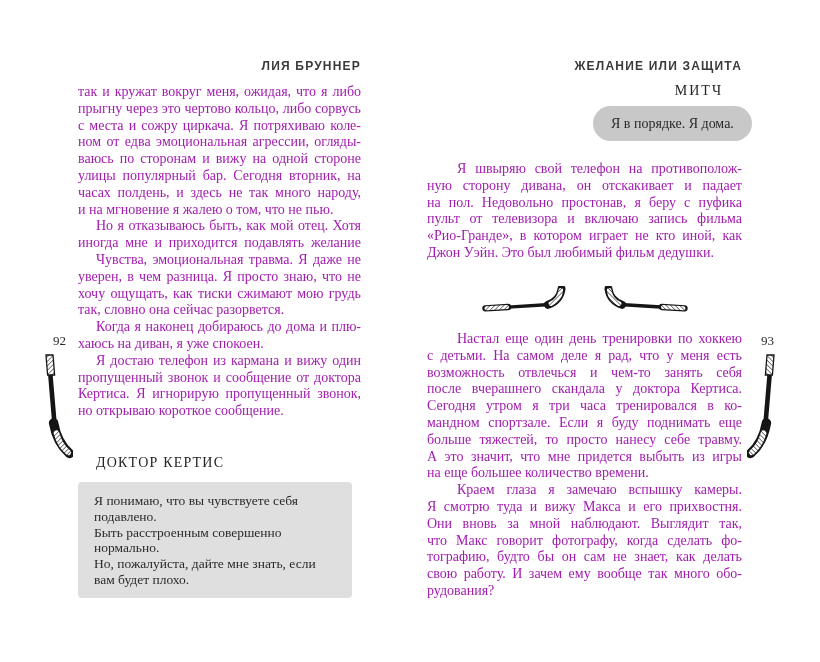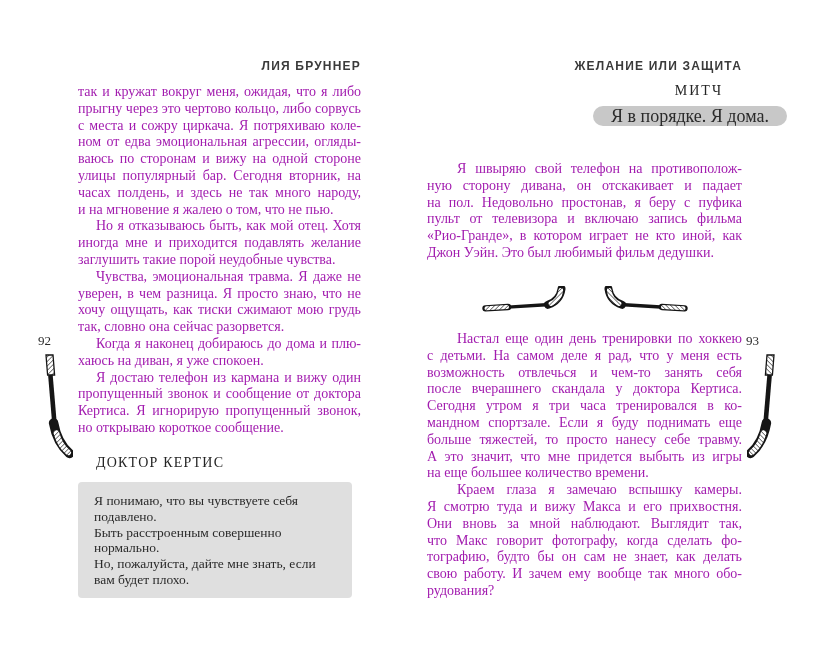--- a/index.html
+++ b/index.html
@@ -33,28 +33,28 @@
   
   .bubble{
     position:absolute;box-sizing:border-box;color:#2a2a2a;
   }
   .bubble-left{
     width:274px;min-height:110px;border-radius:4px;
     padding:11px 15px 10px 16px;
     font-size:13.5px;line-height:15.8px;white-space:pre-line;
   }
   .bubble-right{
-    height:20px;border-radius:18px;padding:0 18px;
+    height:35px;border-radius:18px;padding:0 18px;
     display:flex;align-items:center;justify-content:center;
-    font-size:18px;white-space:nowrap;
+    font-size:14px;white-space:nowrap;
   }
 
   
   .page-number{
-    position:absolute;width:28px;text-align:left;
+    position:absolute;width:28px;text-align:right;
     font-size:13px;color:#2a2a2a;
   }
 
   .margin-stick{position:absolute;}
   .margin-stick.mirror svg{transform:scaleX(-1);}
 
   .divider{
     position:absolute;display:flex;justify-content:center;align-items:flex-end;gap:6px;
   }
   .divider svg.mirror{transform:scaleX(-1);}
@@ -84,21 +84,20 @@
         <div class="jline">с места и сожру циркача. Я потряхиваю коле-</div>
         <div class="jline">ном от едва эмоциональная агрессии, огляды-</div>
         <div class="jline">ваюсь по сторонам и вижу на одной стороне</div>
         <div class="jline">улицы популярный бар. Сегодня вторник, на</div>
         <div class="jline">часах полдень, и здесь не так много народу,</div>
         <div class="jline endline">и на мгновение я жалею о том, что не пью.</div>
       </div>
       <div class="para indent">
         <div class="jline">Но я отказываюсь быть, как мой отец. Хотя</div>
         <div class="jline">иногда мне и приходится подавлять желание</div>
-        <div class="jline endline">заглушить такие порой неудобные чувства.</div>
       </div>
       <div class="para indent">
         <div class="jline">Чувства, эмоциональная травма. Я даже не</div>
         <div class="jline">уверен, в чем разница. Я просто знаю, что не</div>
         <div class="jline">хочу ощущать, как тиски сжимают мою грудь</div>
         <div class="jline endline">так, словно она сейчас разорвется.</div>
       </div>
       <div class="para indent">
         <div class="jline">Когда я наконец добираюсь до дома и плю-</div>
         <div class="jline endline">хаюсь на диван, я уже спокоен.</div>

